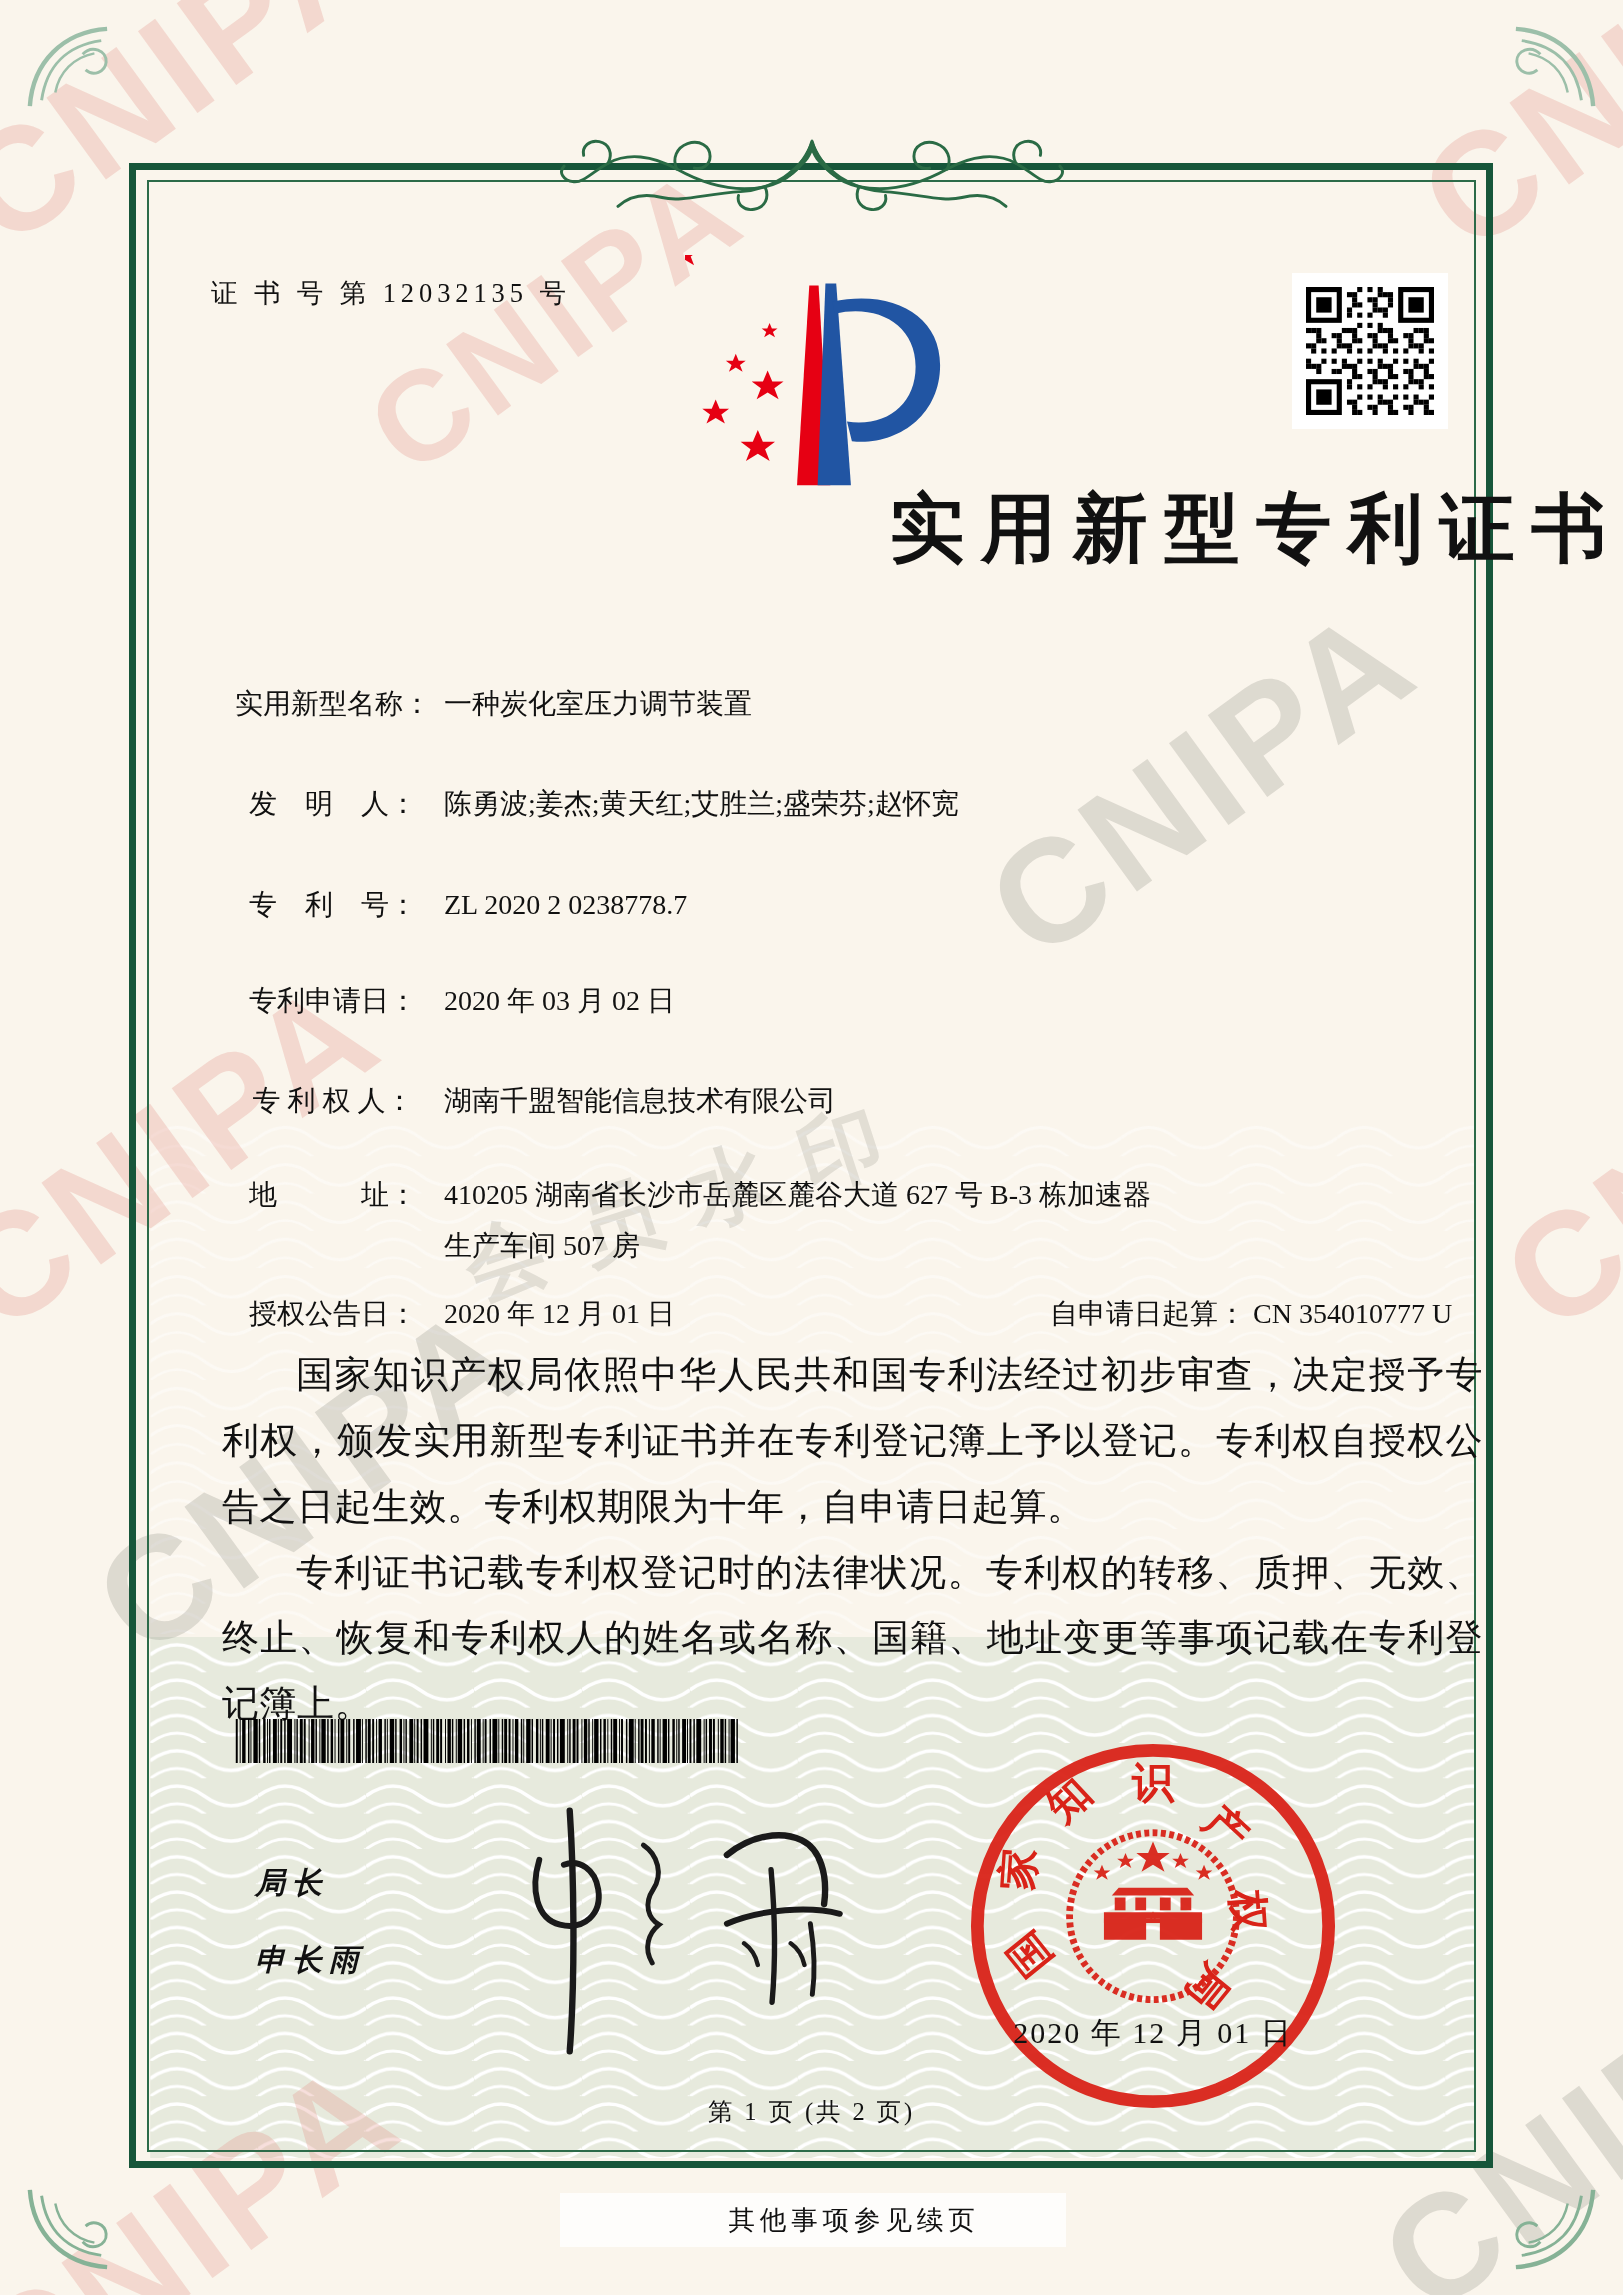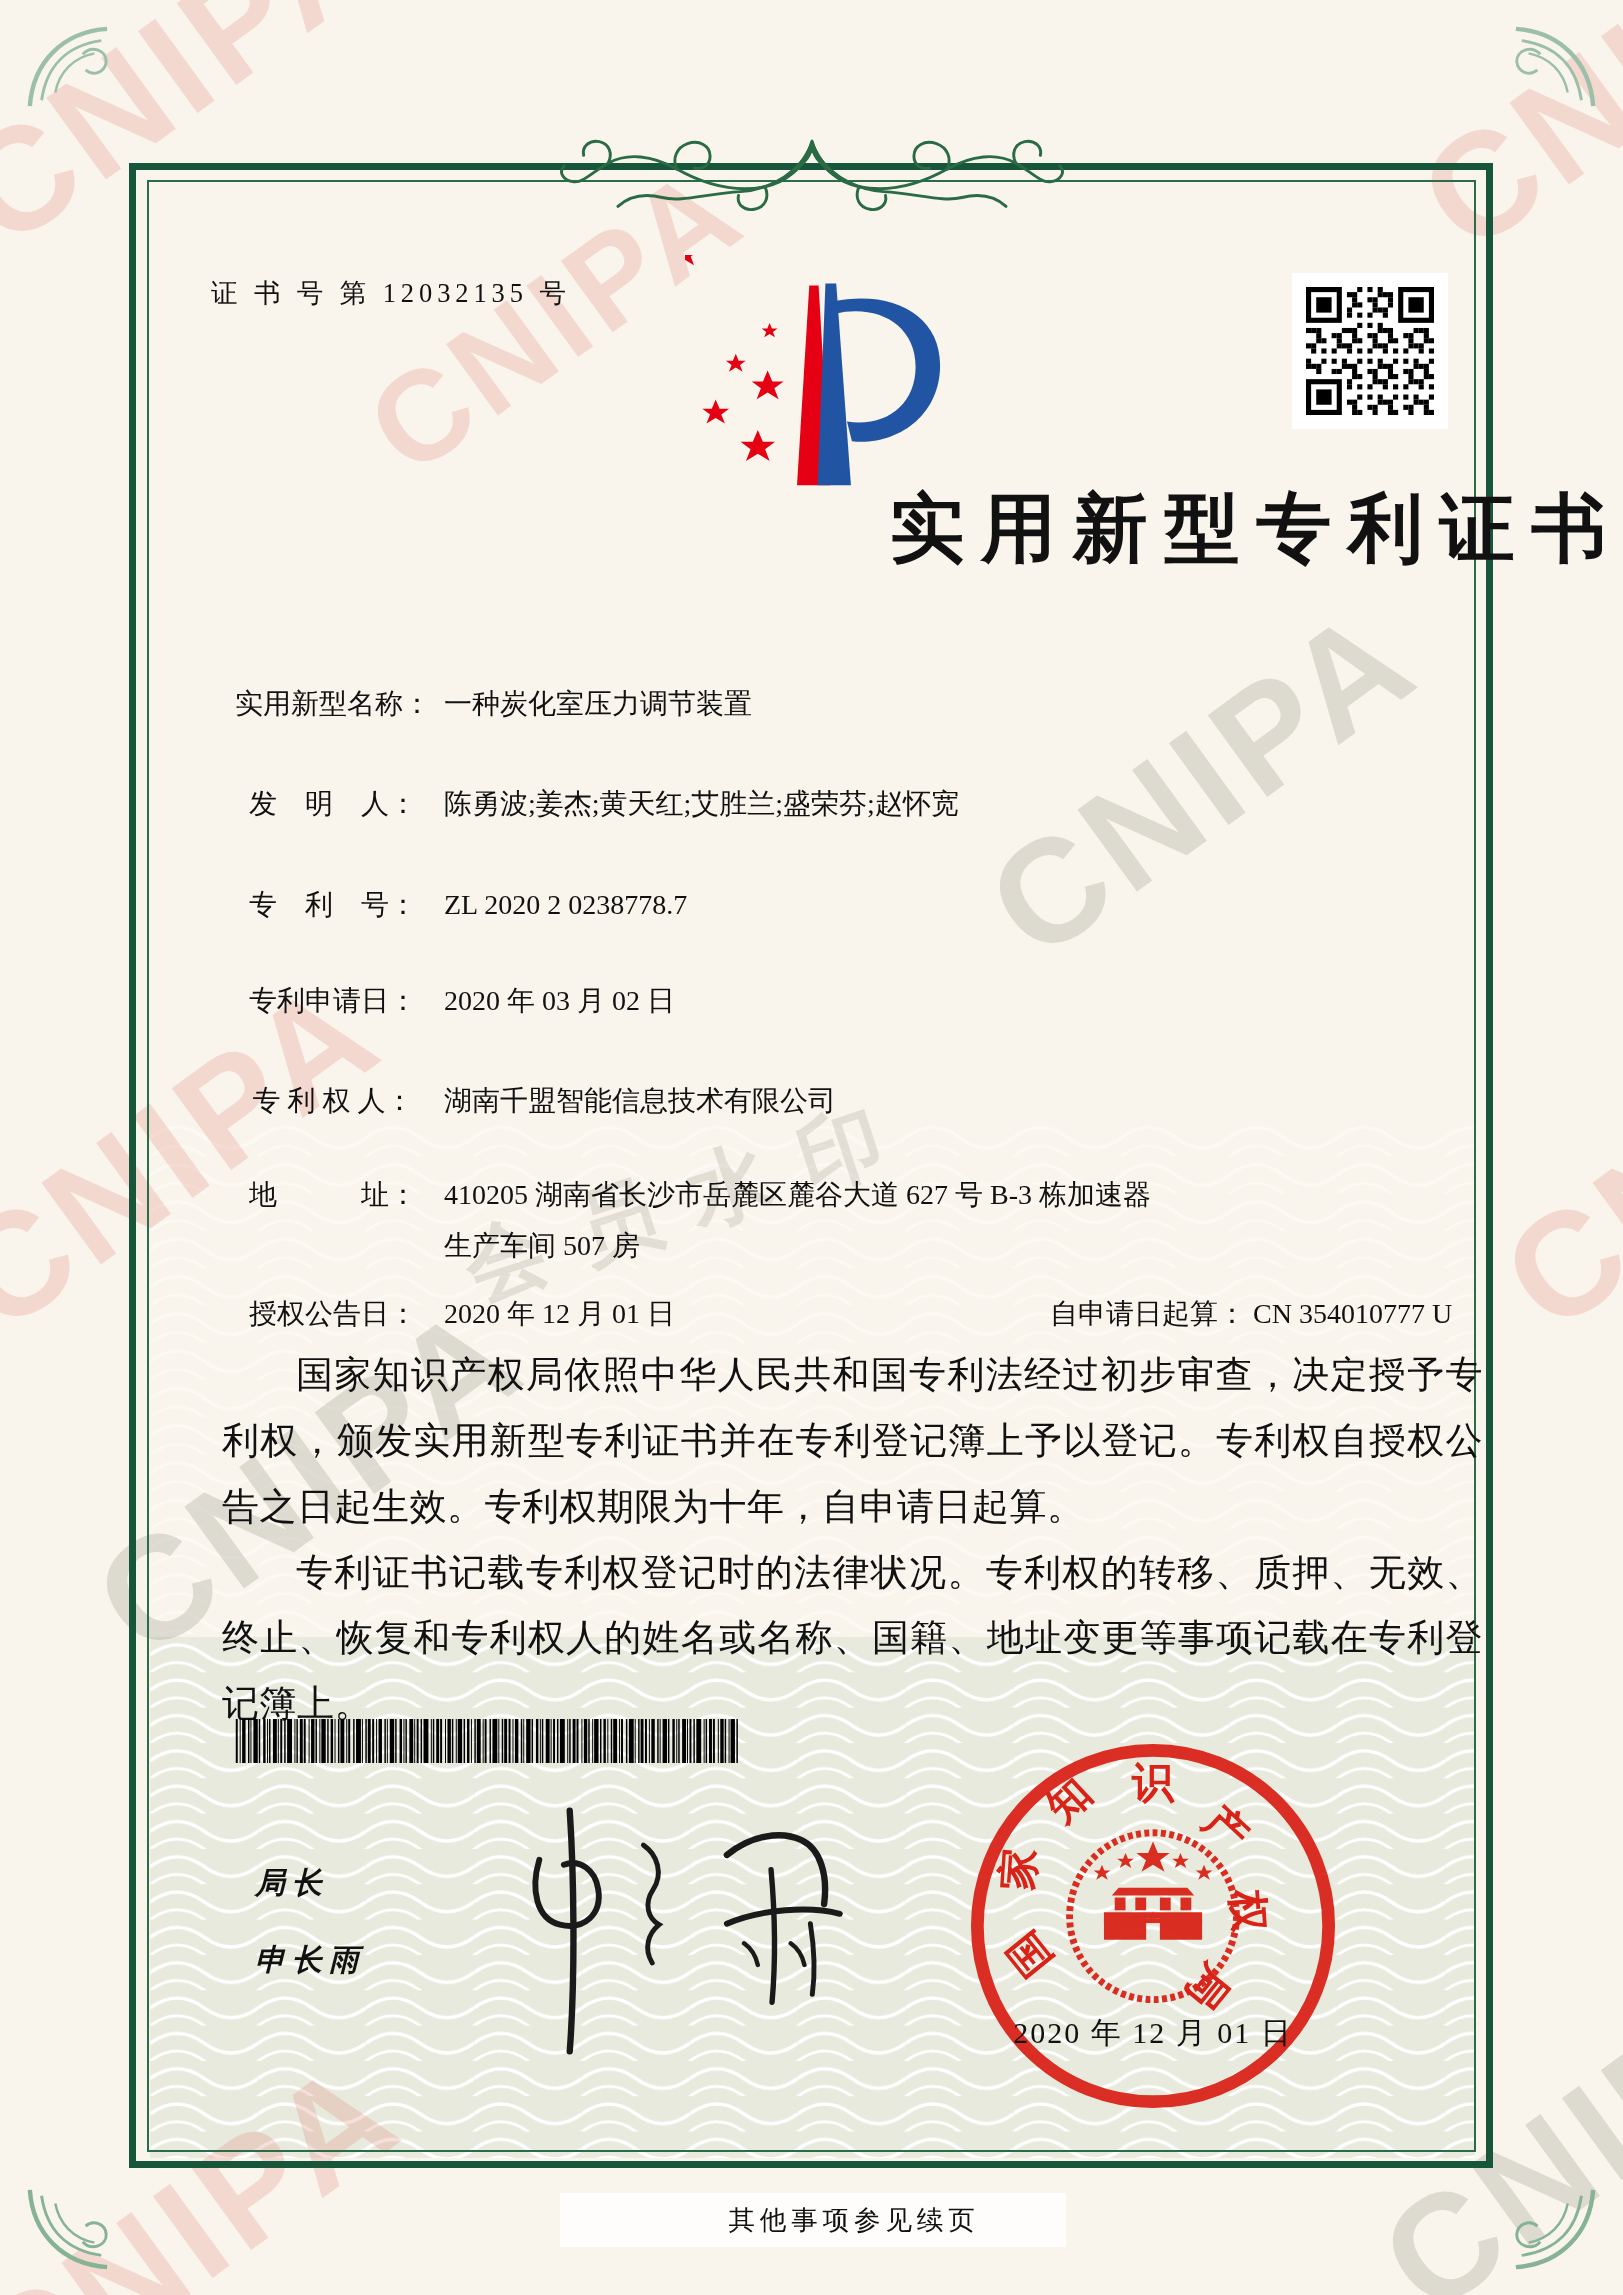--- a/index.html
+++ b/index.html
@@ -556,17 +556,18 @@
     <span class="seal-char">国</span>
     <span class="seal-char">家</span>
     <span class="seal-char">知</span>
     <span class="seal-char">识</span>
     <span class="seal-char">产</span>
     <span class="seal-char">权</span>
     <span class="seal-char">局</span>
     <div class="seal-date">2020 年 12 月 01 日</div>
   </div>
 
+  <div class="abs page-info">第 1 页 (共 2 页)</div>
   <div class="abs note-band"></div>
   <div class="abs note">其他事项参见续页</div>
 
 </div>
 
 
 </body></html>

